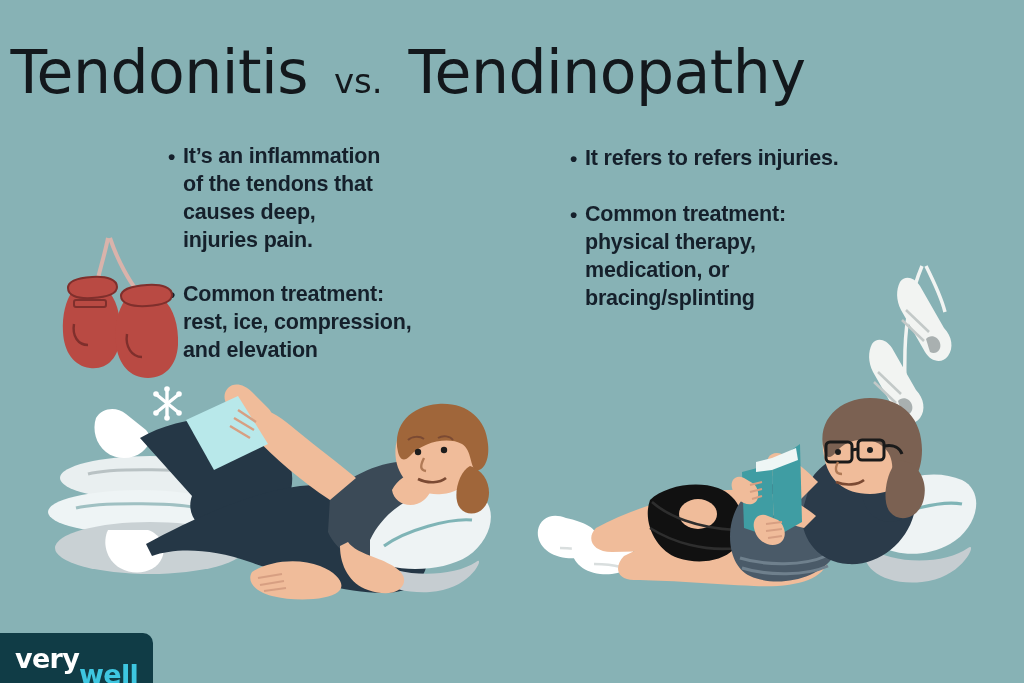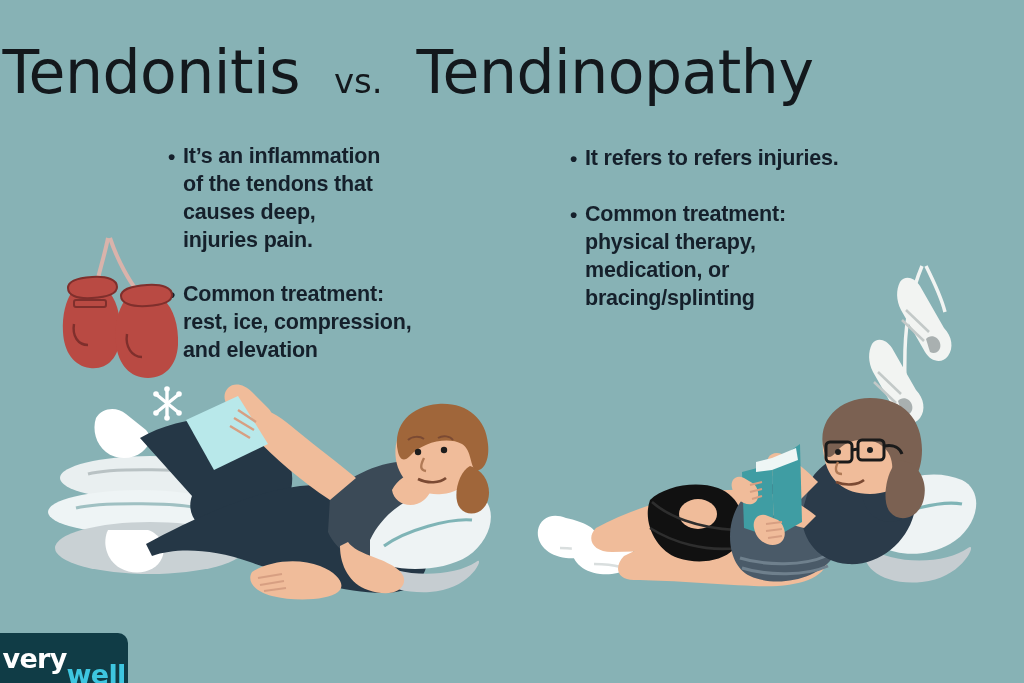--- a/index.html
+++ b/index.html
@@ -9,21 +9,21 @@
     font-family:"Liberation Sans", sans-serif;
     overflow:hidden;
     position:relative;
   }
   #stage{position:relative;width:1024px;height:683px;overflow:hidden;background:#87b2b5;}
 
   
   .title-row{
     position:absolute;top:42px;left:0;width:816px;
     display:flex;align-items:baseline;justify-content:center;
-    gap:8px;
+    gap:0px;
     text-align:center;
   }
   .title-main{
     font-size:60px;font-weight:400;color:#13181c;
     letter-spacing:-0.5px;line-height:1;
     font-family:"DejaVu Sans", sans-serif;
   }
   .title-vs{
     font-size:34px;font-weight:400;color:#13181c;
     line-height:1;margin:12px 26px;
@@ -49,21 +49,21 @@
   .bullet .btext{flex:1 1 auto;white-space:pre-line;}
   .col-right .bullet{margin-bottom:28px;}
 
   
   svg.art{position:absolute;left:0;top:0;width:1024px;height:683px;
           pointer-events:none;}
 
   
   .logo{
     position:absolute;left:0;bottom:0;
-    width:128px;height:50px;
+    width:153px;height:50px;
     background:#103c46;
     border-bottom-right-radius:0px;
     border-top-right-radius:10px;
     display:flex;align-items:center;justify-content:center;
   }
   .logo span{
     font-size:27px;font-weight:bold;letter-spacing:-0.7px;
     font-family:"DejaVu Sans", sans-serif;
   }
   .logo .very{color:#ffffff;}

